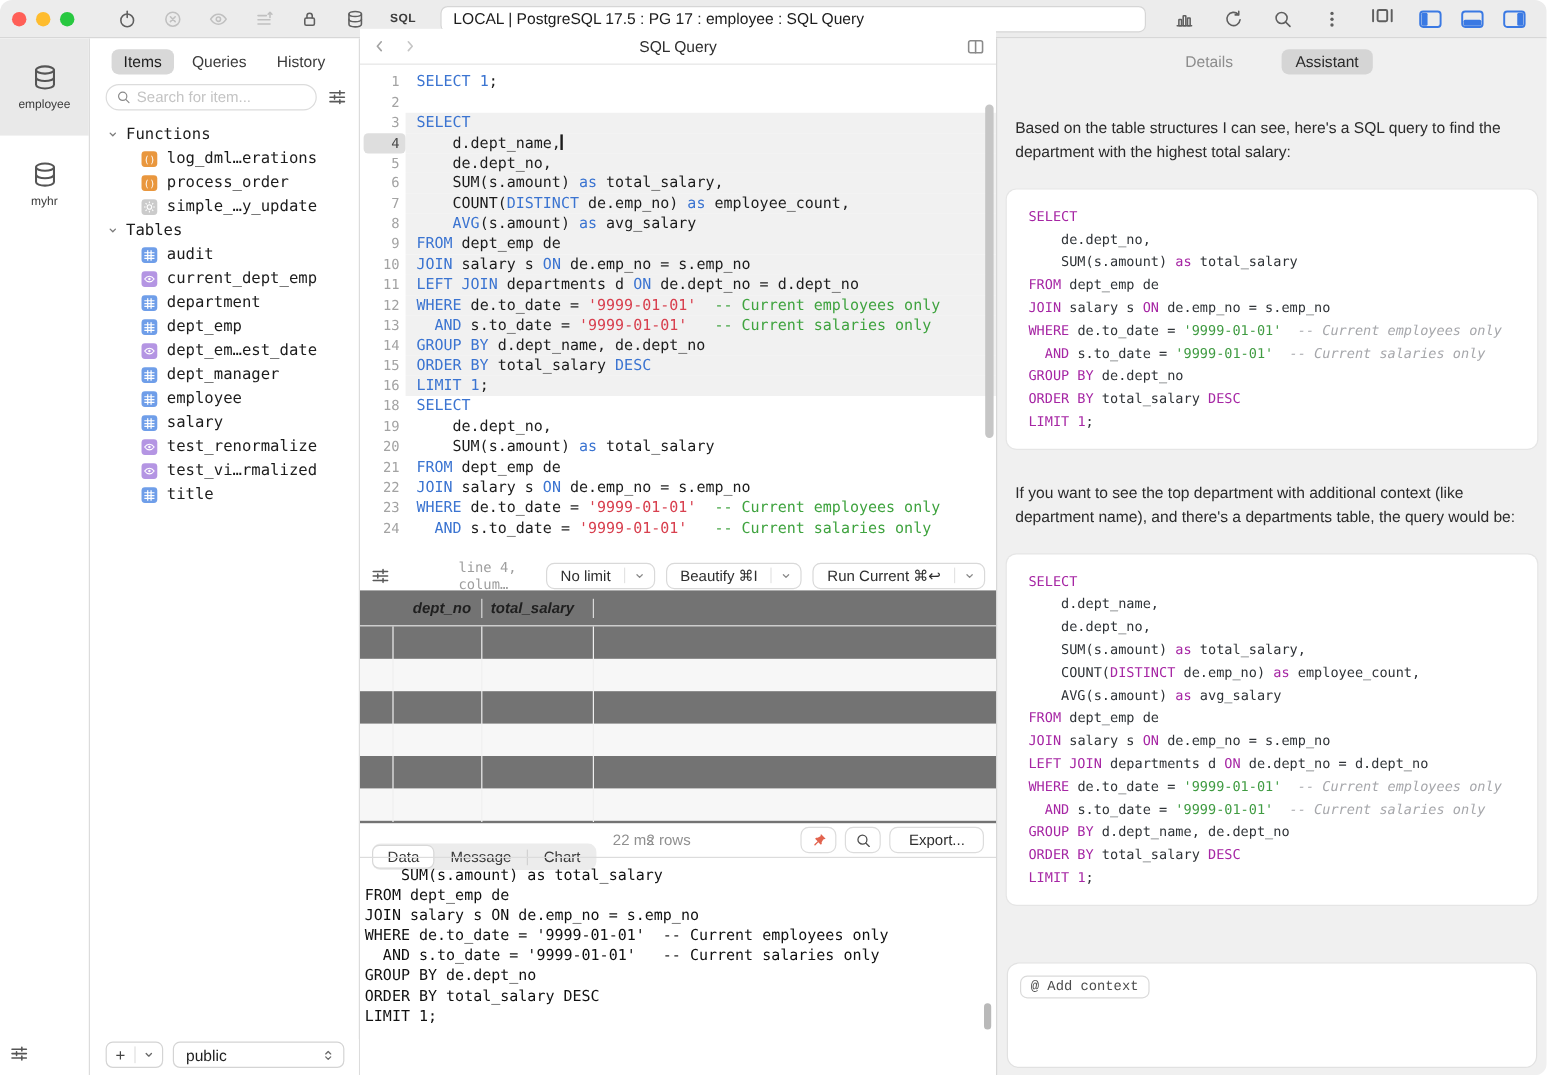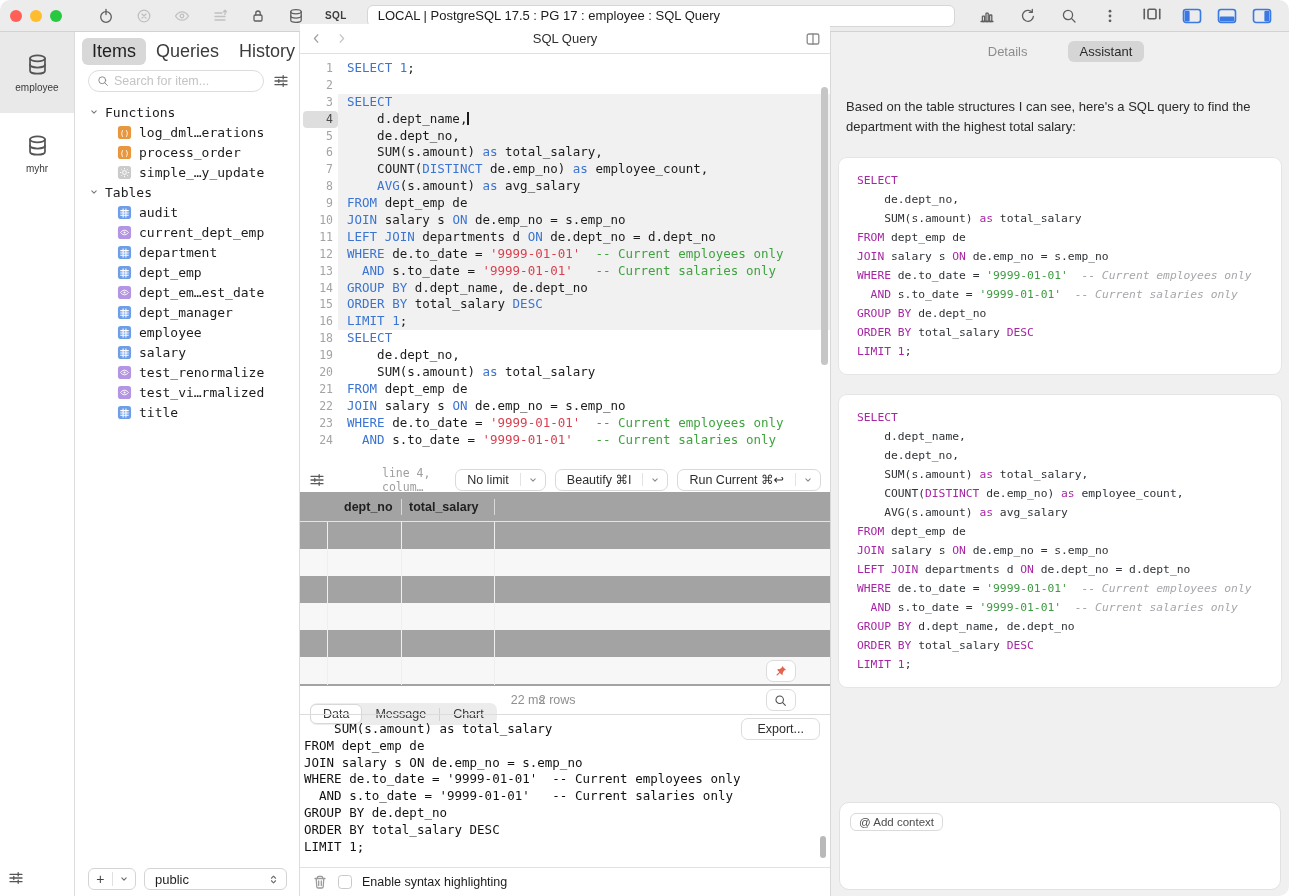--- a/index.html
+++ b/index.html
@@ -25,21 +25,21 @@
   
   .connstrip{position:absolute;top:32px;left:0;width:75px;bottom:0;background:#fff;border-right:1px solid #dcdcdc;box-sizing:border-box;}
   .conn{height:81px;display:flex;flex-direction:column;align-items:center;justify-content:center;gap:6px;font-size:10px;color:#3a3a3a;}
   .conn.selected{background:#e9e9e9;}
   .conn .ic{color:#555;}
   .conn .ic svg{width:23px;height:23px;stroke-width:1.2;}
   .strip-filter{position:absolute;left:8px;bottom:10px;color:#555;}
 
   
   .sidepanel{position:absolute;left:75px;top:32px;width:225px;bottom:0;background:#fff;border-right:1px solid #dcdcdc;box-sizing:border-box;}
-  .sp-tabs{display:flex;align-items:center;height:38px;padding:0 7px;justify-content:space-between;font-size:18px;color:#3c3c3c;}
+  .sp-tabs{display:flex;align-items:center;height:38px;padding:0 18px;justify-content:space-between;font-size:13px;color:#3c3c3c;}
   .sp-tab{padding:3px 10px;border-radius:6px;}
   .sp-tab.sel{background:#d8d8d8;color:#1e1e1e;}
   .sp-search{display:flex;align-items:center;margin:0 10px 10px 13px;gap:9px;}
   .search-box{flex:1;height:22px;border:1px solid #dcdcdc;border-radius:11px;display:flex;align-items:center;padding:0 8px;gap:5px;background:#fff;box-sizing:border-box;}
   .search-box .ic{color:#8a8a8a;}
   .search-box .ic svg{width:12px;height:12px;}
   .search-ph{font-size:12.5px;color:#c4c4c4;white-space:nowrap;overflow:hidden;}
   .sp-filter{color:#5a5a5a;}
   .tree{font-family:"DejaVu Sans Mono",monospace;font-size:13px;color:#1c1c1c;}
   .tsec{display:flex;align-items:center;gap:6px;height:20px;padding-left:14px;font-weight:500;}
@@ -80,39 +80,39 @@
   .ed-status .ic{color:#5a5a5a;}
   .pos-text{font-family:"DejaVu Sans Mono",monospace;font-size:11.5px;color:#9e9e9e;margin-left:48px;}
   .spacer{flex:1;}
   .btn{height:22px;border:1px solid #d9d9d9;border-radius:7px;background:#fff;display:flex;align-items:center;font-size:12.5px;color:#2e2e2e;box-sizing:border-box;}
   .btn .lbl{padding:0 11px;white-space:nowrap;}
   .btn .sep{width:1px;height:13px;background:#e3e3e3;}
   .btn .car{padding:0 7px;color:#8a8a8a;}
   .btn .car svg{width:10px;height:10px;stroke-width:1.7;}
 
   
-  .grid{position:absolute;top:468px;left:0;right:0;height:194px;background:#a3a3a3;}
+  .grid{position:absolute;top:468px;left:0;right:0;height:194px;background:#737373;font-style:italic;}
   .ghead{height:30px;display:flex;align-items:center;border-bottom:1px solid #e4e4e4;font-size:12.5px;font-weight:600;color:#1f1f1f;box-sizing:border-box;position:relative;}
   .gh1{position:absolute;left:44px;}
   .gh2{position:absolute;left:109px;}
   .vtick{position:absolute;top:7px;height:16px;width:1px;background:#d9d9d9;}
   .vline{position:absolute;top:30px;bottom:1px;width:1px;background:#efefef;}
   .grows{position:absolute;top:30px;left:0;right:0;bottom:0;}
   .grow{height:27px;}
   .grow.alt{background:#f7f7f7;}
 
   
   .res-toolbar{position:absolute;top:662px;left:0;right:0;height:28px;display:flex;align-items:center;padding:0 10px;box-sizing:border-box;}
   .seg{display:flex;align-items:center;background:#ececec;border-radius:7px;height:22px;font-size:12.5px;color:#3a3a3a;box-sizing:border-box;margin-top:28px;}
   .sopt{padding:3px 13px;display:flex;align-items:center;border-radius:6px;box-sizing:border-box;}
   .sopt.sel{background:#fff;border:1px solid #d8d8d8;padding:2px 12px;}
   .sdiv{width:1px;height:13px;background:#d2d2d2;}
   .timing{margin-left:14px;color:#8f8f8f;font-size:12.5px;display:flex;}
   .rowcount{margin-left:-6px;color:#8f8f8f;}
-  .res-right{margin-left:auto;display:flex;gap:7px;align-items:center;flex-direction:column;}
+  .res-right{margin-left:auto;display:flex;gap:7px;align-items:flex-end;}
   .mini{width:30px;height:22px;border:1px solid #dcdcdc;border-radius:7px;background:#fff;display:flex;align-items:center;justify-content:center;box-sizing:border-box;}
   .mini .ic svg{width:13px;height:13px;}
   .pin-ic{color:#e2634e;}
   .search-sm{color:#4c4c4c;}
   .export{height:22px;border:1px solid #dcdcdc;border-radius:7px;background:#fff;padding:0 15px;font-size:12.5px;color:#2e2e2e;display:flex;align-items:center;box-sizing:border-box;}
 
   
   .log{position:absolute;top:690px;left:0;right:0;height:145px;border-top:1px solid #dcdcdc;padding:6px 0 0 4px;font-family:"DejaVu Sans Mono",monospace;font-size:12.5px;line-height:16.8px;color:#111;box-sizing:border-box;overflow:hidden;}
   .logline{white-space:pre;}
   .log-scroll{position:absolute;right:4px;top:812px;width:6px;height:22px;background:#b9b9b9;border-radius:3px;}
@@ -124,21 +124,21 @@
   
   .rightpanel{position:absolute;left:830px;top:32px;right:0;bottom:0;background:#f0f0f0;border-left:1px solid #d8d8d8;box-sizing:border-box;overflow:hidden;}
   .rp-tabs{height:38px;display:flex;align-items:center;justify-content:center;gap:28px;font-size:13px;color:#8d8d8d;}
   .rp-tab{padding:3px 12px;border-radius:6px;}
   .rp-tab.sel{background:#d5d5d5;color:#2a2a2a;}
   .rp-banner{margin:7px 8px 0 8px;height:25px;background:#dbe5f6;border-radius:5px;display:flex;align-items:center;padding:0 12px;font-size:12.5px;color:#20293b;}
   .rp-para{margin:27px 15px 0 15px;font-size:13px;line-height:20px;color:#2b2b2b;}
   .rp-card{margin:21px 8px 0 8px;background:#fff;border-radius:8px;padding:13px 18px;box-shadow:0 0 0 1px rgba(0,0,0,.045);}
   .acode{font-family:"DejaVu Sans Mono",monospace;font-size:11.3px;line-height:19px;white-space:pre;}
   .atk-kw{color:#a626a4;}.atk-num{color:#a626a4;}.atk-str{color:#3f9b41;}.atk-com{color:#a6a7ab;font-style:italic;}.atk-pl{color:#2f3337;}
-  .rp-input{position:absolute;left:8px;right:8px;bottom:6px;height:88px;background:#fff;border:1px solid #e1e1e1;border-radius:10px;padding:9px 10px;box-sizing:border-box;}
+  .rp-input{position:absolute;left:8px;right:8px;bottom:6px;height:88px;background:#fff;border:1px solid #e1e1e1;border-radius:10px;padding:9px 10px;box-sizing:border-box;font-family:Liberation Mono, monospace;}
   .chip{display:inline-flex;align-items:center;gap:4px;border:1px solid #dadada;border-radius:6px;padding:2px 8px;font-size:11.5px;color:#4c4c4c;}
   .ask{margin-top:10px;font-size:12.5px;color:#b3b3b3;}
   .rp-input-bottom{position:absolute;left:10px;right:12px;bottom:9px;display:flex;align-items:center;gap:11px;}
   .provider{display:inline-flex;align-items:center;gap:5px;border:1px solid #dadada;border-radius:11px;padding:2px 9px;font-size:11.5px;color:#3c3c3c;}
   .provider .ic{color:#6a6a6a;}
   .provider .ic svg{width:11px;height:11px;stroke-width:1.2;}
   .model{font-size:12px;color:#555;}
   .rp-kebab{margin-left:auto;color:#555;}
   .rp-kebab svg{width:13px;height:13px;}
 </style>
@@ -707,43 +707,32 @@
         <div class="logline">FROM dept_emp de</div>
         <div class="logline">JOIN salary s ON de.emp_no = s.emp_no</div>
         <div class="logline">WHERE de.to_date = '9999-01-01'  -- Current employees only</div>
         <div class="logline">  AND s.to_date = '9999-01-01'   -- Current salaries only</div>
         <div class="logline">GROUP BY de.dept_no</div>
         <div class="logline">ORDER BY total_salary DESC</div>
         <div class="logline">LIMIT 1;</div>
       </div>
     <div class="log-scroll"></div>
 
-    <div class="ed-footer">
-      <span class="ic trash" id="trashIc">
-          <svg viewBox="0 0 16 16">
-            <path d="M3 4.5h10"></path>
-            <path d="M5.5 4.5V3.2c0-.5.4-.9.9-.9h3.2c.5 0 .9.4.9.9v1.3"></path>
-            <path d="M4.2 4.5l.6 8.3c.1.7.6 1.2 1.3 1.2h3.8c.7 0 1.2-.5 1.3-1.2l.6-8.3"></path>
-            <path d="M6.7 7v4.5M9.3 7v4.5"></path>
-          </svg>
-        </span>
-      <span class="checkbox"></span>
-      <span class="chk-label">Enable syntax highlighting</span>
-    </div>
   </div>
 
   <div class="rightpanel">
     <div class="rp-tabs">
       <span class="rp-tab">Details</span>
       <span class="rp-tab sel">Assistant</span>
     </div>
     <div class="rp-para">Based on the table structures I can see, here's a SQL query to find the department with the highest total salary:</div>
     <div class="rp-card">
         <div class="acode" id="acode1"><div><span class="atk-kw">SELECT</span></div><div><span class="atk-pl">    de.dept_no,</span></div><div><span class="atk-pl">    SUM(s.amount) </span><span class="atk-kw">as</span><span class="atk-pl"> total_salary</span></div><div><span class="atk-kw">FROM</span><span class="atk-pl"> dept_emp de</span></div><div><span class="atk-kw">JOIN</span><span class="atk-pl"> salary s </span><span class="atk-kw">ON</span><span class="atk-pl"> de.emp_no = s.emp_no</span></div><div><span class="atk-kw">WHERE</span><span class="atk-pl"> de.to_date = </span><span class="atk-str">'9999-01-01'</span><span class="atk-pl">  </span><span class="atk-com">-- Current employees only</span></div><div><span class="atk-pl">  </span><span class="atk-kw">AND</span><span class="atk-pl"> s.to_date = </span><span class="atk-str">'9999-01-01'</span><span class="atk-pl">  </span><span class="atk-com">-- Current salaries only</span></div><div><span class="atk-kw">GROUP BY</span><span class="atk-pl"> de.dept_no</span></div><div><span class="atk-kw">ORDER BY</span><span class="atk-pl"> total_salary </span><span class="atk-kw">DESC</span></div><div><span class="atk-kw">LIMIT</span><span class="atk-pl"> </span><span class="atk-num">1</span><span class="atk-pl">;</span></div></div>
       </div>
+    <div class="rp-para">If you want to see the top department with additional context (like department name), and there's a departments table, the query would be:</div>
     <div class="rp-card">
         <div class="acode" id="acode2"><div><span class="atk-kw">SELECT</span></div><div><span class="atk-pl">    d.dept_name,</span></div><div><span class="atk-pl">    de.dept_no,</span></div><div><span class="atk-pl">    SUM(s.amount) </span><span class="atk-kw">as</span><span class="atk-pl"> total_salary,</span></div><div><span class="atk-pl">    COUNT(</span><span class="atk-kw">DISTINCT</span><span class="atk-pl"> de.emp_no) </span><span class="atk-kw">as</span><span class="atk-pl"> employee_count,</span></div><div><span class="atk-pl">    AVG(s.amount) </span><span class="atk-kw">as</span><span class="atk-pl"> avg_salary</span></div><div><span class="atk-kw">FROM</span><span class="atk-pl"> dept_emp de</span></div><div><span class="atk-kw">JOIN</span><span class="atk-pl"> salary s </span><span class="atk-kw">ON</span><span class="atk-pl"> de.emp_no = s.emp_no</span></div><div><span class="atk-kw">LEFT JOIN</span><span class="atk-pl"> departments d </span><span class="atk-kw">ON</span><span class="atk-pl"> de.dept_no = d.dept_no</span></div><div><span class="atk-kw">WHERE</span><span class="atk-pl"> de.to_date = </span><span class="atk-str">'9999-01-01'</span><span class="atk-pl">  </span><span class="atk-com">-- Current employees only</span></div><div><span class="atk-pl">  </span><span class="atk-kw">AND</span><span class="atk-pl"> s.to_date = </span><span class="atk-str">'9999-01-01'</span><span class="atk-pl">  </span><span class="atk-com">-- Current salaries only</span></div><div><span class="atk-kw">GROUP BY</span><span class="atk-pl"> d.dept_name, de.dept_no</span></div><div><span class="atk-kw">ORDER BY</span><span class="atk-pl"> total_salary </span><span class="atk-kw">DESC</span></div><div><span class="atk-kw">LIMIT</span><span class="atk-pl"> </span><span class="atk-num">1</span><span class="atk-pl">;</span></div></div>
       </div>
 
     <div class="rp-input">
       <span class="chip">
           <span>@ Add context</span>
         </span>
     </div>
   </div>

